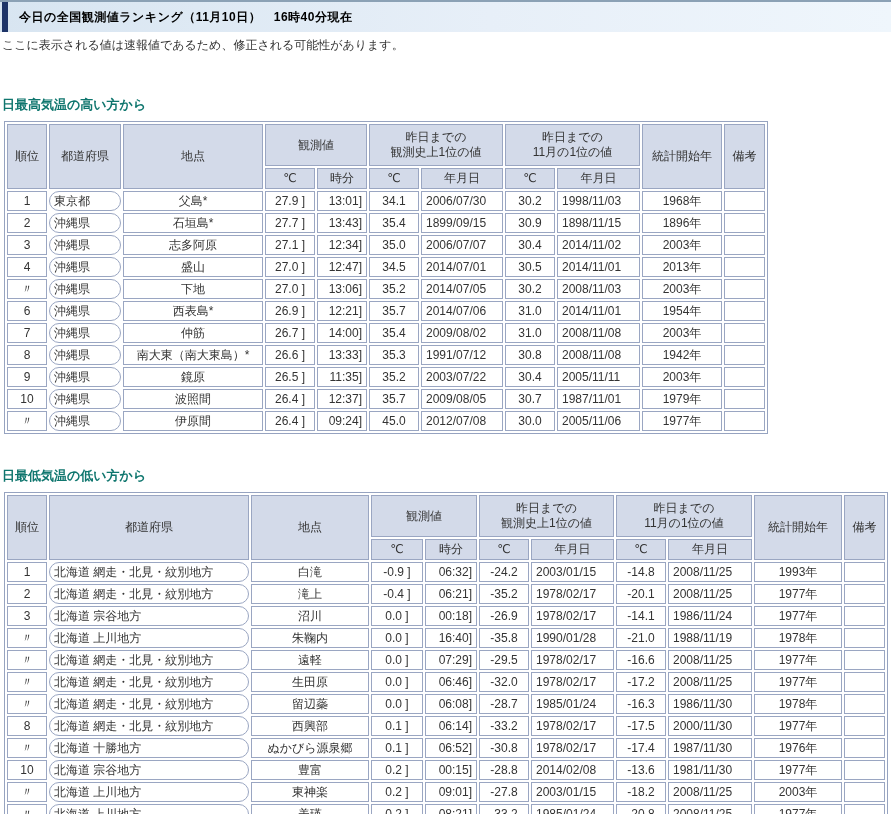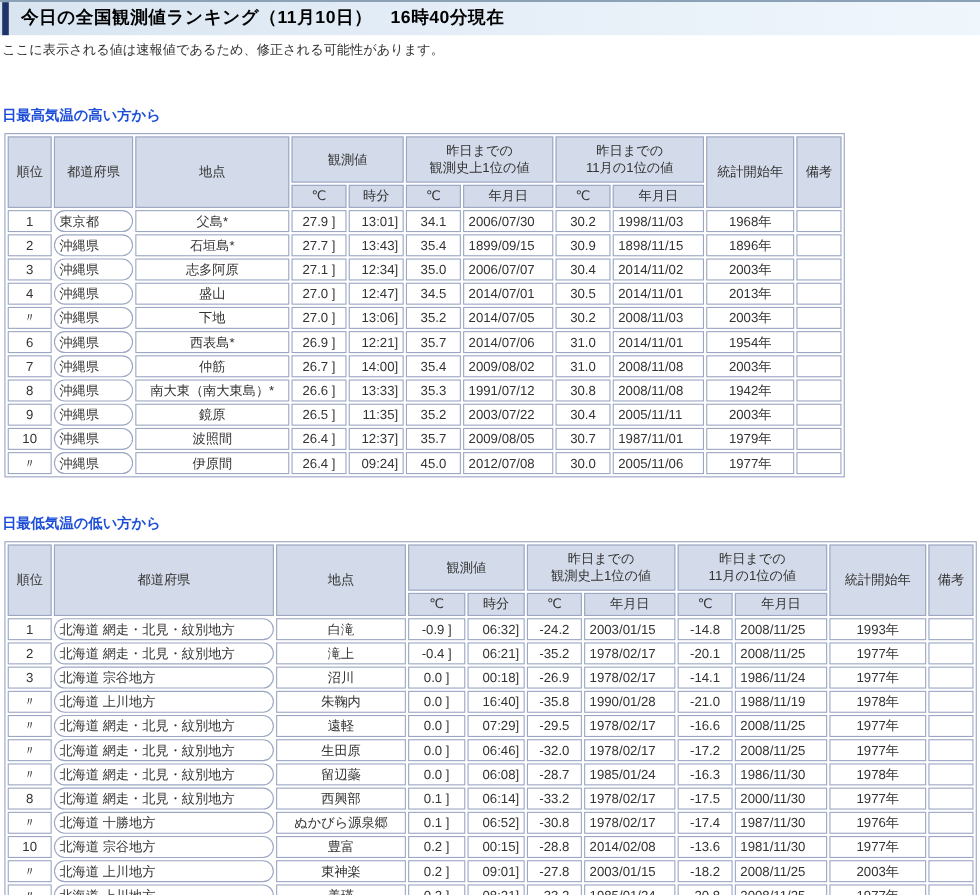--- a/index.html
+++ b/index.html
@@ -21,36 +21,36 @@
     background: linear-gradient(90deg, #d8e5f1 0%, #e7eff8 55%, #eff6fc 100%);
     padding-left: 2px;
   }
   .titlebar .accent {
     width: 6px;
     background: #1e3468;
     flex: 0 0 auto;
   }
   .titlebar h1 {
     margin: 0 0 0 11px;
-    font-size: 16px;
+    font-size: 12px;
     line-height: 30px;
     font-weight: bold;
     color: #000000;
     letter-spacing: 0.5px;
   }
   .subtitle {
     margin: 5px 0 12px 2px;
     font-size: 12px;
     color: #333333;
   }
   .section-heading {
     margin: 42px 0 7px 2px;
     font-size: 13px;
     font-weight: bold;
-    color: #1d4ed8;
+    color: #0f766e;
   }
   .section-heading.second {
     margin-top: 33px;
   }
   table.rank-table {
     table-layout: fixed;
     border-collapse: separate;
     border-spacing: 2px;
     margin-left: 4px;
     border: 1px solid #96a3c0;

